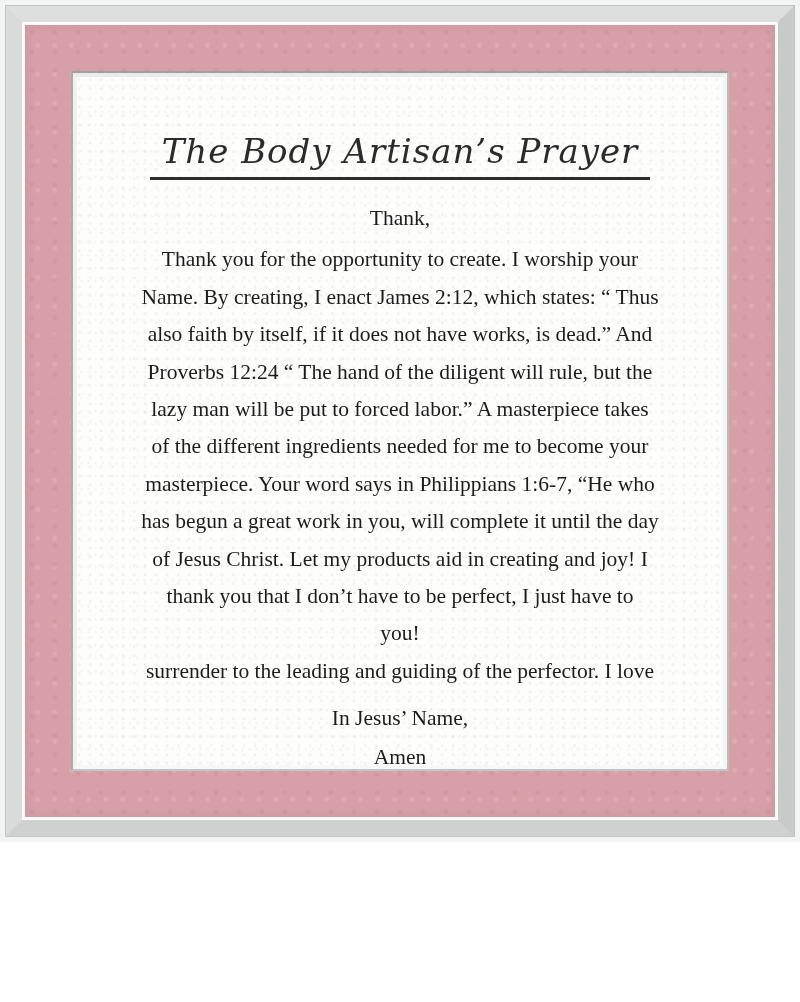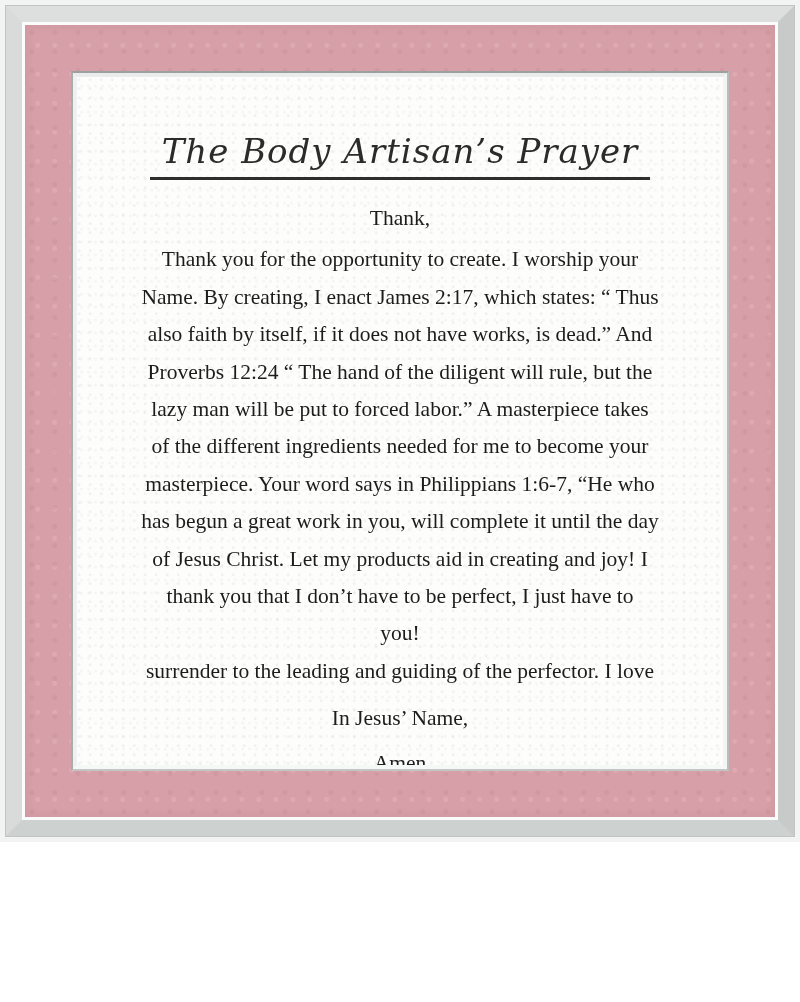--- a/index.html
+++ b/index.html
@@ -75,42 +75,42 @@
   }
   .prayer-text {
     font-size: 21.5px;
     line-height: 37.4px;
     color: #1c1c1c;
   }
   .salutation { margin-top: 20px; }
   .body-block { margin-top: 4px; }
   .body-block .line { white-space: nowrap; }
   .closing { margin-top: 10px; }
-  .amen { margin-top: 7px; }
+  .amen { margin-top: 1px; }
 </style>
 </head>
 <body>
 
 <div class="photo">
   <div class="frame">
     <div class="lip">
       <div class="mat" style="background-color: rgb(215, 160, 168);">
         <div class="bevel">
           <div class="bevel-inner">
             <div class="paper" style="background-color: rgb(253, 253, 252);">
 
               <div class="title-wrap">
                 <span class="title">The Body Artisan’s Prayer</span>
               </div>
 
               <div class="prayer-text salutation">Thank,</div>
 
               <div class="prayer-text body-block">
                 <div class="line">Thank you for the opportunity to create. I worship your</div>
-                <div class="line">Name. By creating, I enact James 2:17, which states: “ Thus</div>
+                <div class="line">Name. By creating, I enact James 2:12, which states: “ Thus</div>
                 <div class="line">also faith by itself, if it does not have works, is dead.” And</div>
                 <div class="line">Proverbs 12:24 “ The hand of the diligent will rule, but the</div>
                 <div class="line">lazy man will be put to forced labor.” A masterpiece takes</div>
                 <div class="line">of the different ingredients needed for me to become your</div>
                 <div class="line">masterpiece. Your word says in Philippians 1:6-7, “He who</div>
                 <div class="line">has begun a great work in you, will complete it until the day</div>
                 <div class="line">of Jesus Christ. Let my products aid in creating and joy! I</div>
                 <div class="line">thank you that I don’t have to be perfect, I just have to</div>
                 <div class="line">you!</div>
                 <div class="line">surrender to the leading and guiding of the perfector. I love</div>

